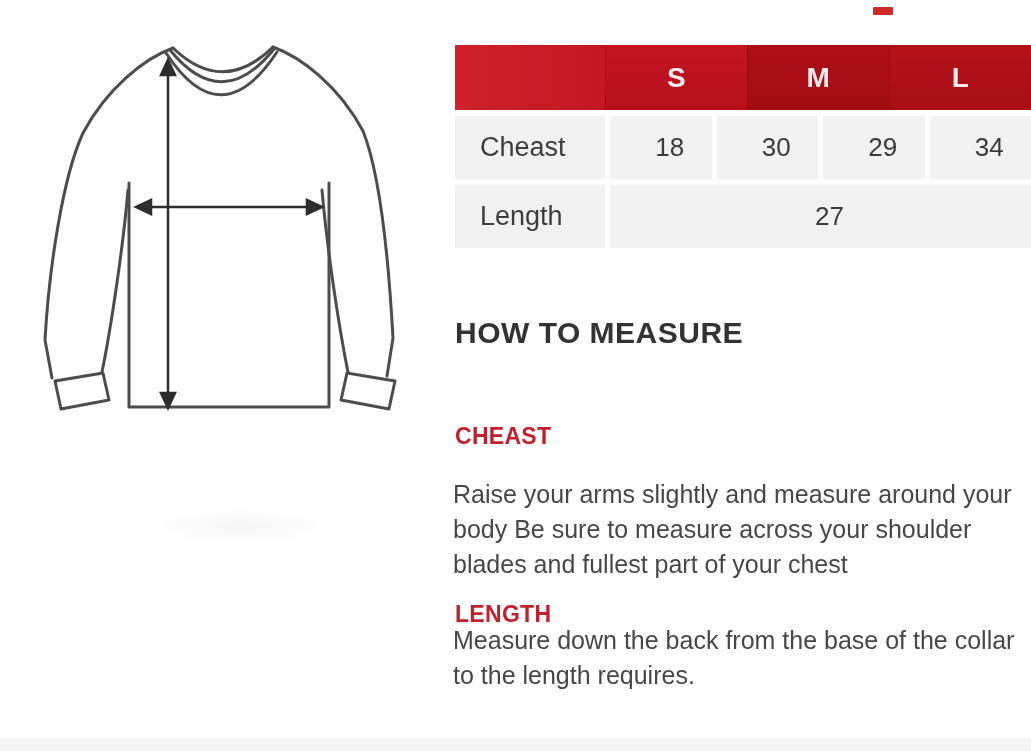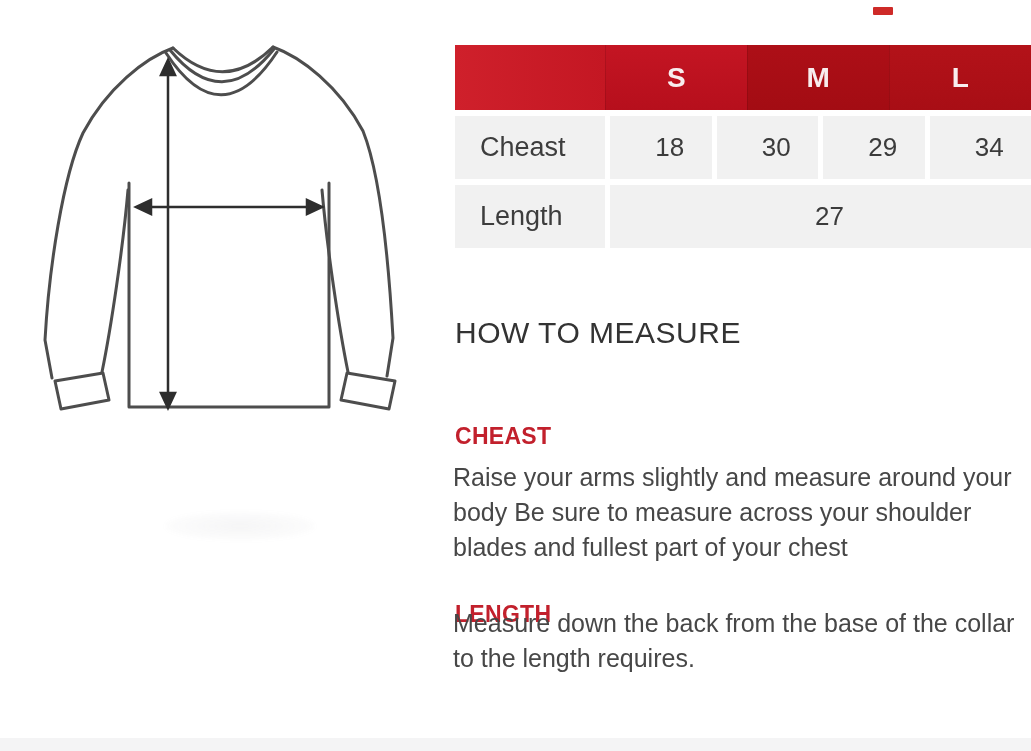--- a/index.html
+++ b/index.html
@@ -22,30 +22,31 @@
   .t-row .cell{
     flex:1;background:#f1f1f1;display:flex;align-items:center;justify-content:center;
     font-size:26px;font-weight:normal;color:#3b3b3b;margin-left:5px;padding-left:18px;
   }
   .t-row .cell.label{
     flex:0 0 150px;margin-left:0;justify-content:flex-start;padding-left:25px;
     box-sizing:border-box;font-weight:normal;font-size:27px;color:#3d3d3d;
   }
   
   .howto{
-    position:absolute;left:455px;top:316px;font-size:30px;font-weight:400;
+    position:absolute;left:455px;top:316px;font-size:30px;font-weight:700;
     color:#333333;letter-spacing:.5px;
   }
   .sec-head{
     position:absolute;left:455px;font-size:23px;font-weight:800;letter-spacing:.3px;
     color:#c2202c;
   }
   .sec-body{
     position:absolute;left:453px;width:574px;font-size:25px;line-height:35px;
     color:#474747;
+    margin-top:17px;
   }
   #chest-head{top:423px;}
   #chest-body{top:460px;}
   #length-head{top:601px;}
   #length-body{top:606px;}
   
   #bottom-bar{position:absolute;left:0;bottom:0;width:1031px;height:13px;background:#f4f4f5;}
   #red-dash{position:absolute;left:873px;top:7px;width:20px;height:8px;background:#ce2a28;border-radius:1px;}
   #watermark-smudge{
     position:absolute;left:165px;top:512px;width:150px;height:28px;border-radius:50%;

